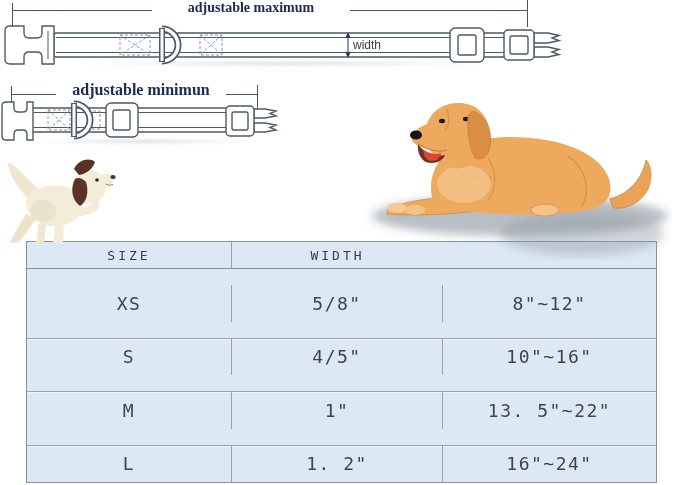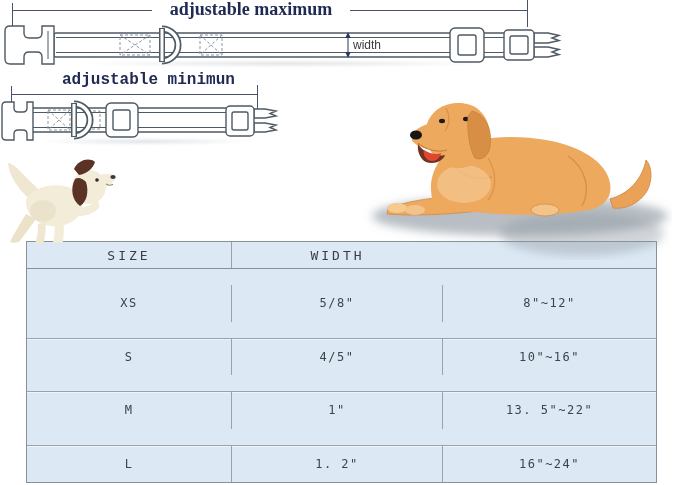--- a/index.html
+++ b/index.html
@@ -8,41 +8,41 @@
     overflow:hidden;font-family:"Liberation Sans",sans-serif;
   }
   
   .dim-h{position:absolute;height:0;border-top:1px solid #49536b;}
   .dim-v{position:absolute;width:0;border-left:1px solid #49536b;}
   .dim-label{
     position:absolute;text-align:center;background:#ffffff;
     font-family:"Liberation Serif",serif;font-weight:bold;color:#202a52;
     padding:0 6px;white-space:nowrap;line-height:1.1;
   }
-  .dim-label.max{font-size:18px;}
+  .dim-label.max{font-size:14px;}
   .dim-label.min{font-size:16px;}
   
   .collar-svg{position:absolute;z-index:1;}
   .smudge{position:absolute;height:7px;border-radius:50%;
     background:radial-gradient(ellipse at center,#c3c9cf 0%,rgba(255,255,255,0) 70%);
     opacity:.55;filter:blur(1px);}
   
   .size-table{
     position:absolute;left:26px;top:241px;width:631px;height:242px;
     display:flex;flex-direction:column;z-index:1;
     background:#dce9f4;border:1px solid #87919a;box-sizing:border-box;
     font-family:"DejaVu Sans Mono","Liberation Mono",monospace;color:#3f444a;gap:16px;
   }
   .t-row{display:grid;grid-template-columns:205px 211px 1fr;flex:1;}
   .t-row.head{flex:0 0 26px;border-bottom:1px solid #87919a;}
   .t-row:not(.head) + .t-row:not(.head){border-top:1px solid #9aa3ab;box-shadow:inset 0 1px 0 #eef4f9;}
   .t-cell{
     display:flex;align-items:center;justify-content:center;
     border-right:1px solid #9aa3ab;box-sizing:border-box;
-    font-size:12px;letter-spacing:1.5px;
+    font-size:18px;letter-spacing:1.5px;
   }
   .t-cell:last-child{border-right:none;}
   .t-row.head .t-cell{font-size:13px;letter-spacing:3px;color:#3a3f45;}
   
   .illus{position:absolute;z-index:2;pointer-events:none;}
 </style>
 </head>
 <body>
 
 <div id="stage">
@@ -99,21 +99,21 @@
       <polygon points="532,23 546,23 557,25.5 550,28 557,30.5 546,33 532,33"></polygon>
       <rect x="502" y="6" width="30" height="30" rx="4"></rect>
       <rect x="508" y="12" width="18" height="18" rx="2"></rect>
     </g>
   </svg>
 
   <div>
     <div class="dim-h" style="left:11px;top:94px;width:246px;"></div>
     <div class="dim-v" style="left:11px;top:86px;height:18px;"></div>
     <div class="dim-v" style="left:257px;top:85px;height:33px;"></div>
-    <div class="dim-label min" style="left:56px;top:72px;width:158px;font-family:Liberation Mono, monospace;">adjustable minimun</div>
+    <div class="dim-label min" style="left:56px;top:81px;width:158px;">adjustable minimun</div>
   </div>
 
   <div class="smudge" style="left:35px;top:138px;width:220px;"></div>
   <svg class="collar-svg" style="left:0px;top:99px;" width="290" height="44" viewBox="0 0 290 44">
     <g stroke="#4e5a64" stroke-width="1.4" fill="#ffffff">
       <rect x="30" y="9" width="202" height="24" rx="2"></rect>
       <line x1="32" y1="13.5" x2="230" y2="13.5" stroke-width="1"></line>
       <line x1="32" y1="28.5" x2="230" y2="28.5" stroke-width="1"></line>
       <path d="M6,3 H14 V9 Q14,13 18,13 H23 Q27,13 27,9 V3 H33 V41 H27 V35 Q27,31 23,31 H18 Q14,31 14,35 V41 H6 Q2,41 2,37 V7 Q2,3 6,3 Z"></path>
     </g>

